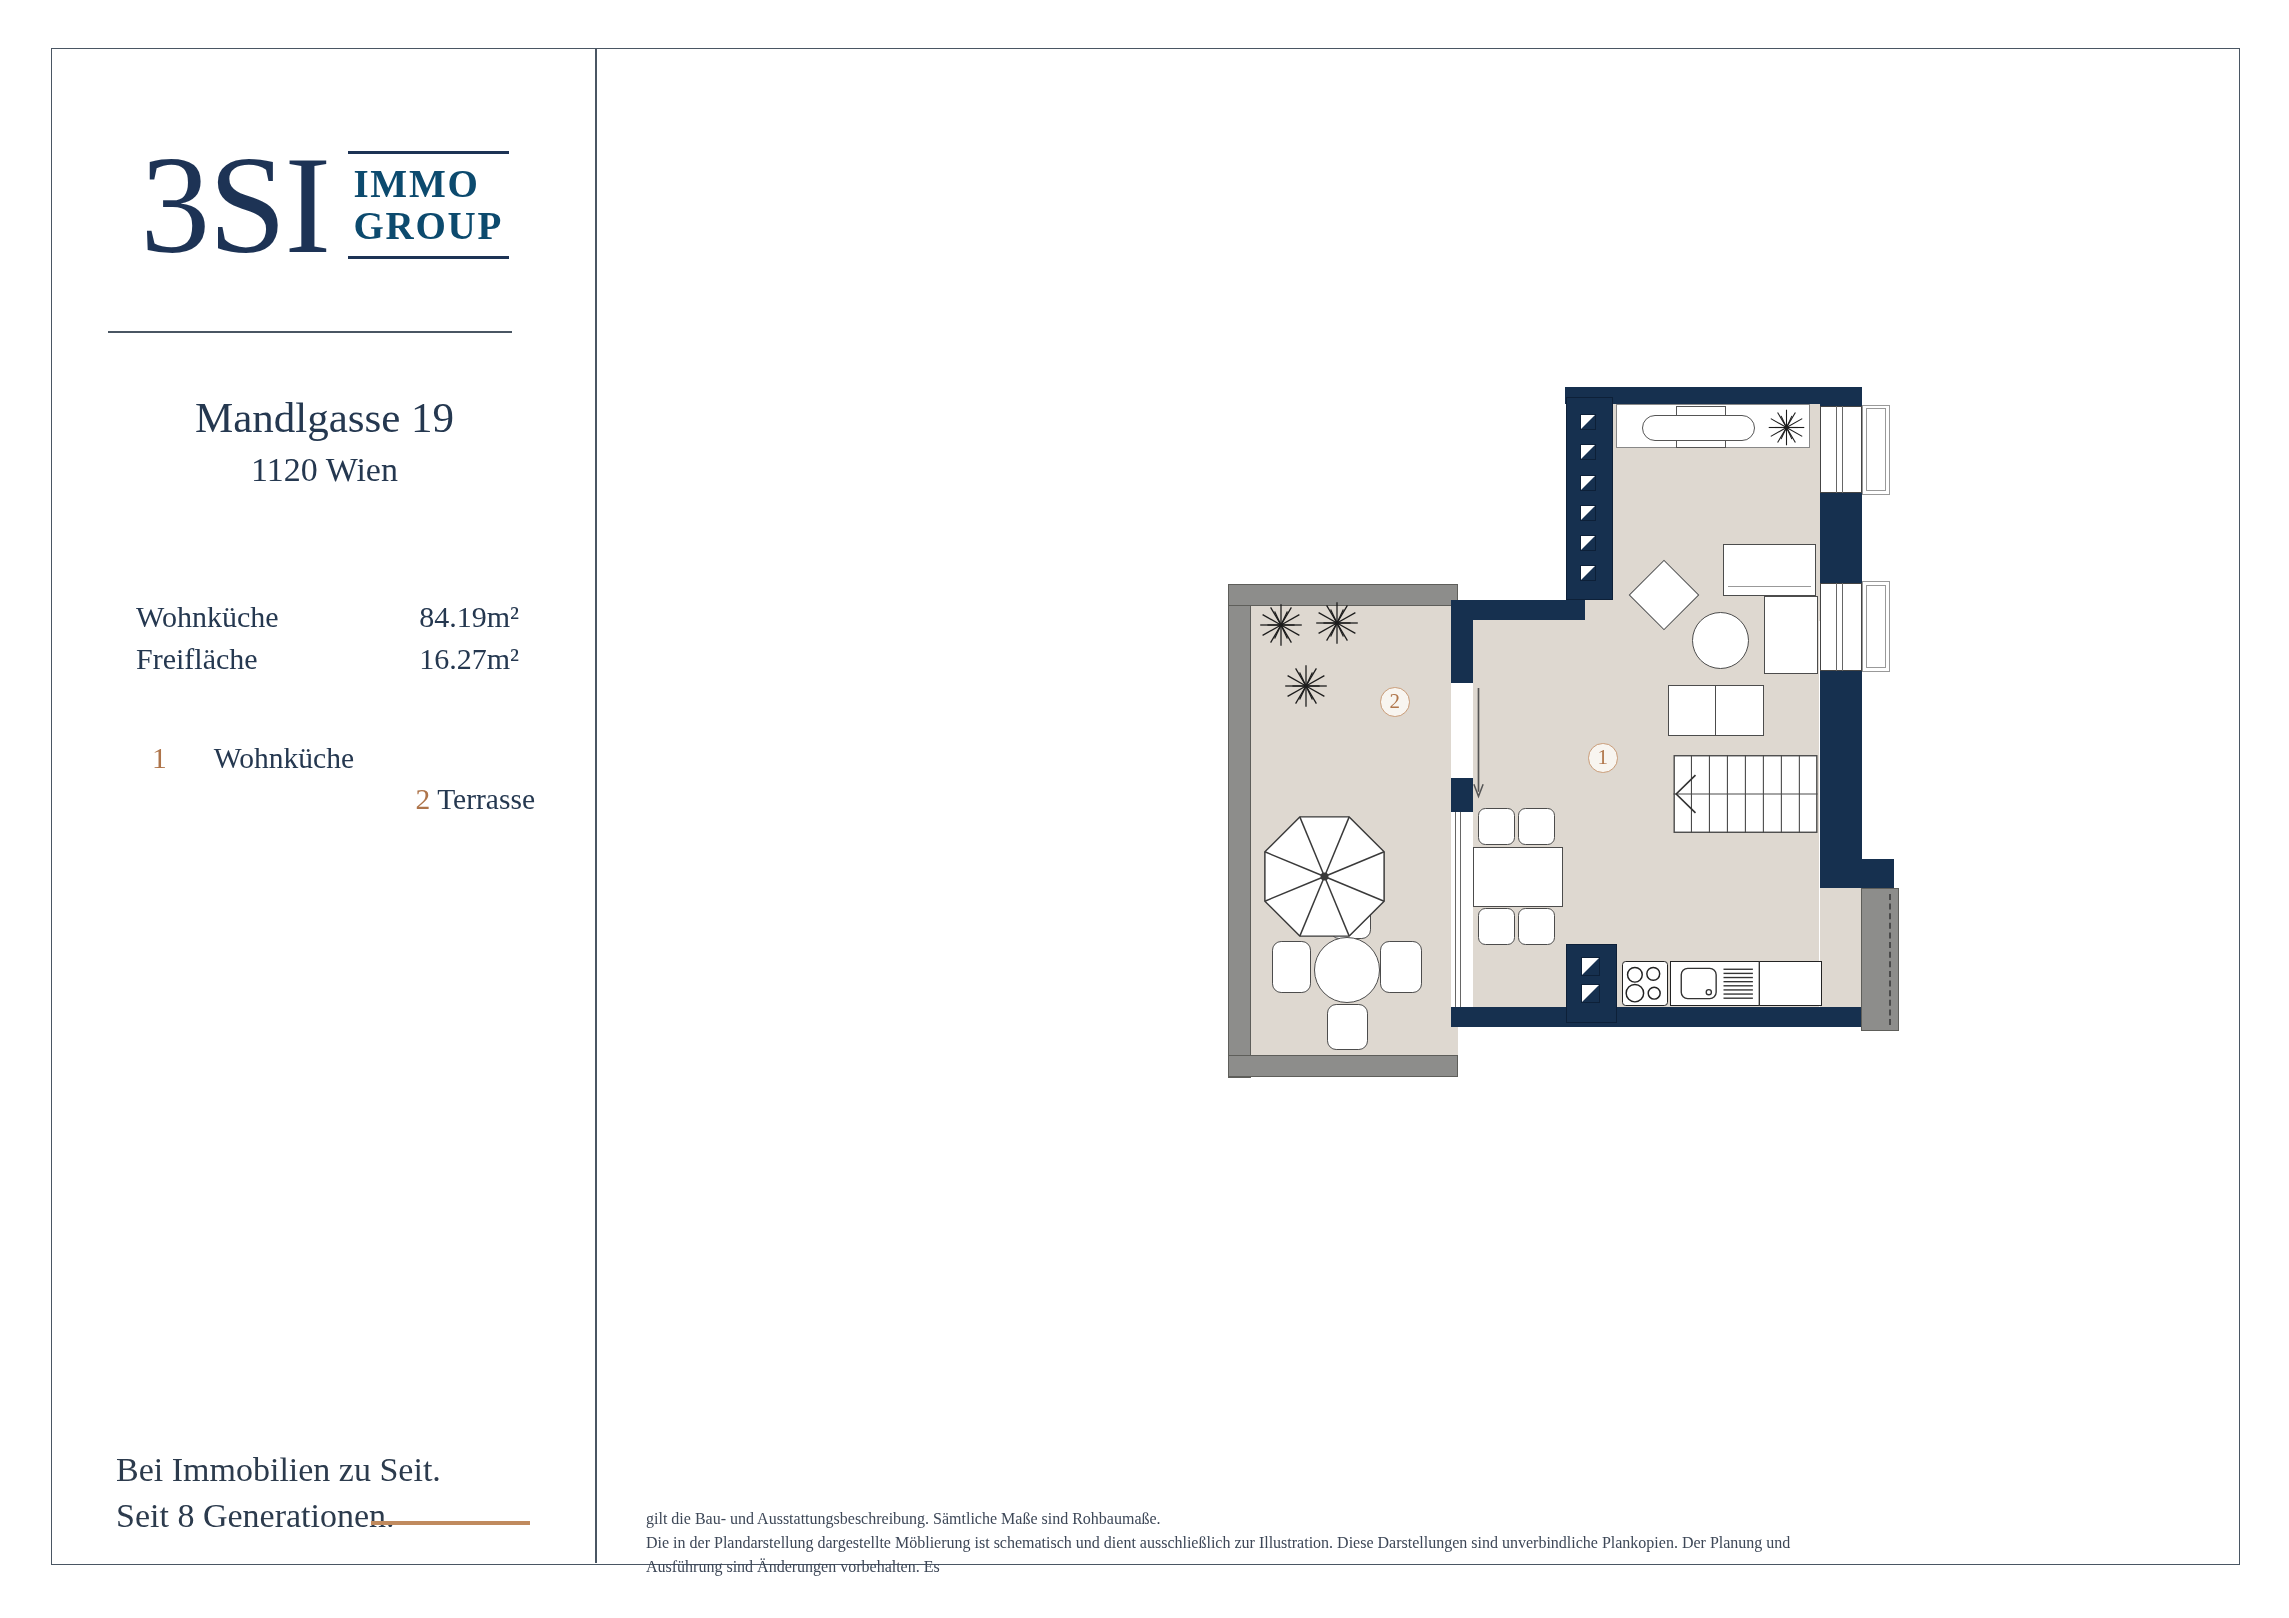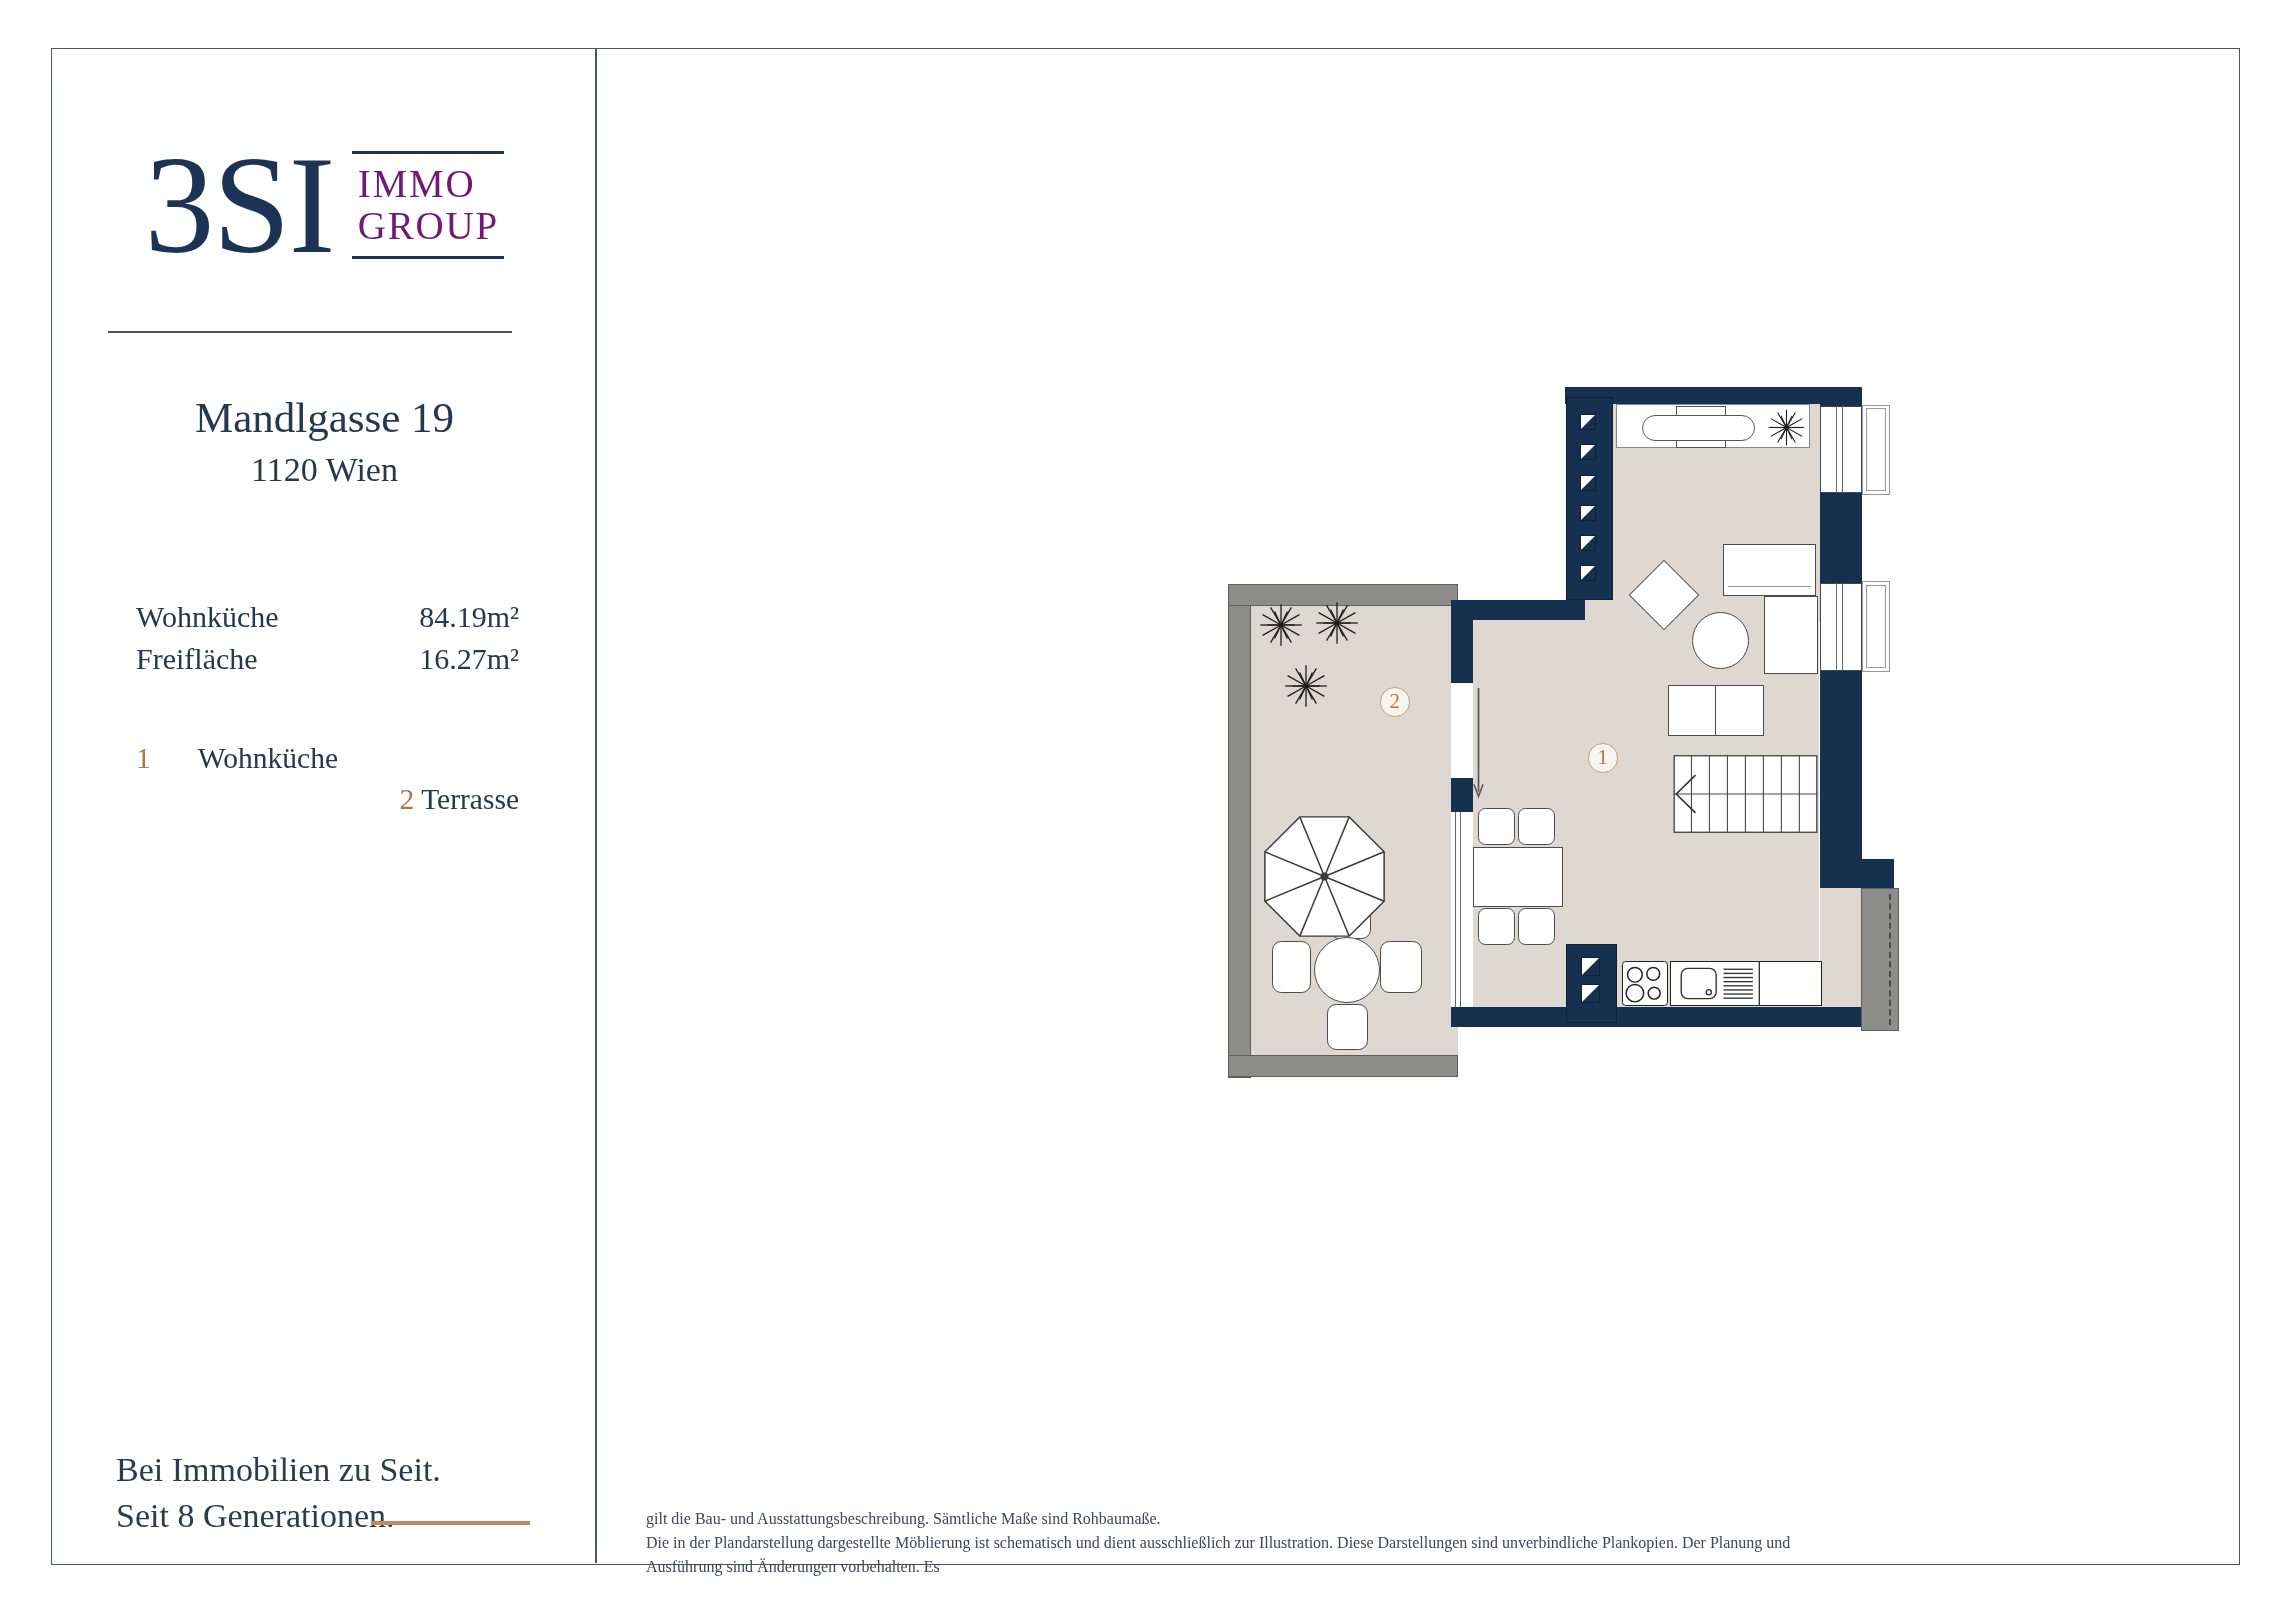--- a/index.html
+++ b/index.html
@@ -5,28 +5,28 @@
   html,body{margin:0;padding:0;background:#fff;}
   body{width:2290px;height:1619px;position:relative;font-family:"Liberation Serif",serif;color:#2b3a4d;}
   .abs{position:absolute;}
   .frame{position:absolute;left:51px;top:48px;width:2187px;height:1515px;border:1.8px solid #4a5663;}
   .vdivider{position:absolute;left:595px;top:48px;width:1.8px;height:1515px;background:#4a5663;}
 
   
   .sidebar{position:absolute;left:53px;top:50px;width:543px;height:1512px;}
   .logo-row{position:absolute;left:0;top:85px;width:100%;display:flex;align-items:center;justify-content:center;gap:18.5px;}
   .logo-main{font-size:140px;line-height:1;color:#1d3355;letter-spacing:-1.8px;font-weight:400;}
-  .logo-sub{border-top:3.7px solid #1d3355;border-bottom:3.7px solid #1d3355;padding:9.2px 5.5px;color:#701a75;}
+  .logo-sub{border-top:3.7px solid #1d3355;border-bottom:3.7px solid #1d3355;padding:9.2px 5.5px;color:#0c4a6e;font-weight:bold;}
   .logo-sub div{font-size:39px;line-height:42px;letter-spacing:1.8px;}
   .logo-divider{position:absolute;left:55px;top:281px;width:404px;height:1.8px;background:#4a5663;}
   .addr{position:absolute;left:0;top:343px;width:100%;text-align:center;font-size:43px;color:#253850;}
   .city{position:absolute;left:0;top:401px;width:100%;text-align:center;font-size:34px;color:#253850;}
   .unitline{position:absolute;left:0;top:467px;width:100%;text-align:center;font-size:32px;color:#ae744a;font-weight:700;letter-spacing:0.9px;}
   .arearow{position:absolute;left:83px;width:383px;display:flex;justify-content:space-between;font-size:30px;color:#253850;}
-  .legrow{position:absolute;left:83px;width:383px;font-size:29.5px;color:#253850;}
+  .legrow{position:absolute;left:99px;width:383px;font-size:29.5px;color:#253850;}
   .legnum{display:inline-block;width:55px;color:#ae744a;}
   .tagline{position:absolute;left:63px;top:1397px;font-size:34px;line-height:46px;color:#2c3b4d;}
   .tagline-rule{position:absolute;left:318px;top:1471px;width:159px;height:3.7px;background:#c08a5e;}
 
   
   .disclaimer{position:absolute;left:646px;top:1507px;width:1181px;font-family:"Liberation Serif",serif;
     font-size:16px;line-height:24px;color:#3d4757;}
 
   
   .plan{position:absolute;left:1227px;top:387px;width:711px;height:692px;}

